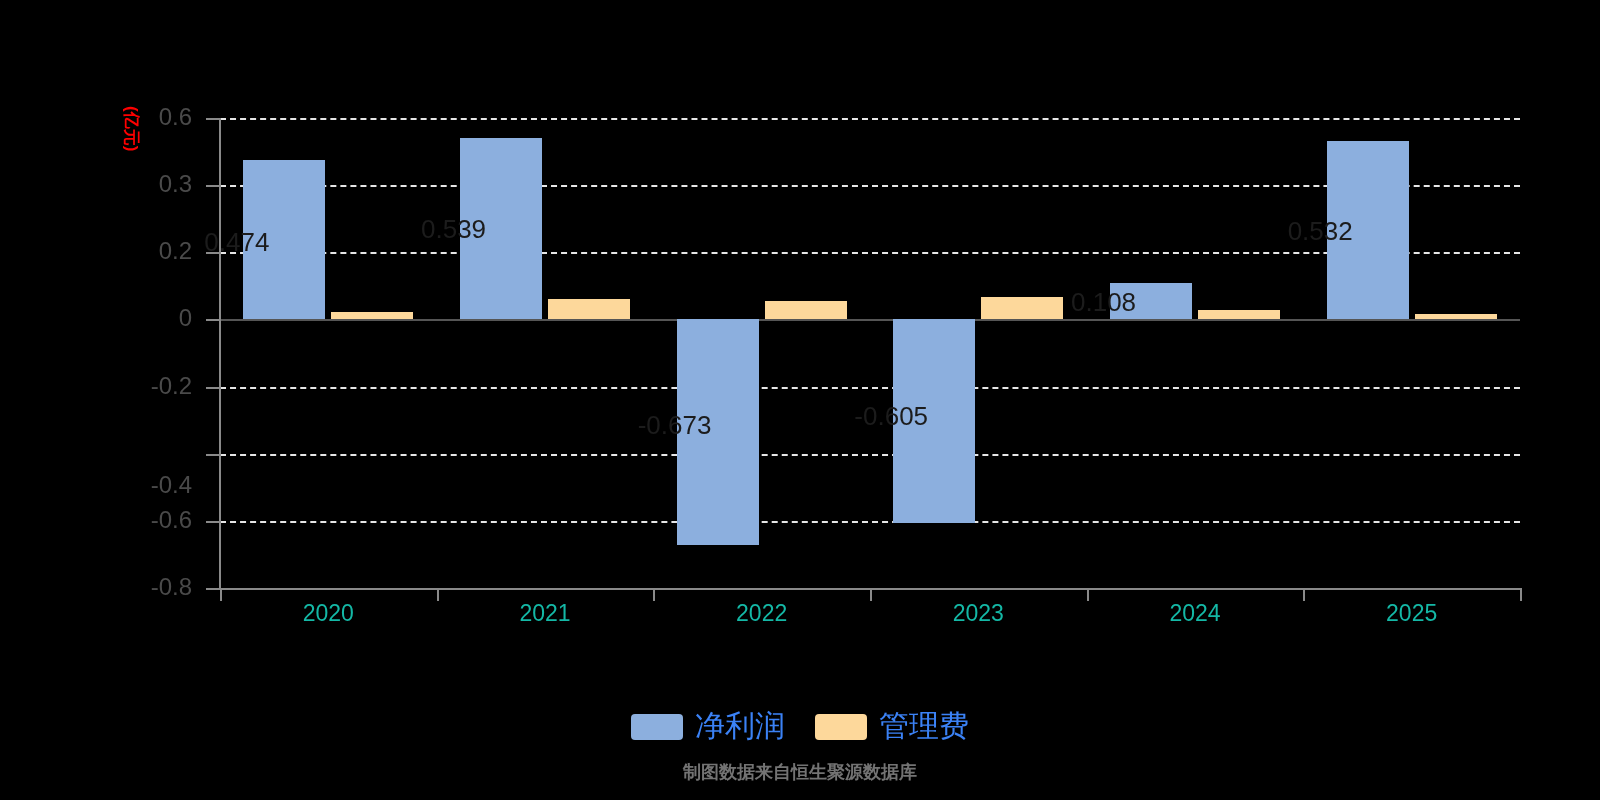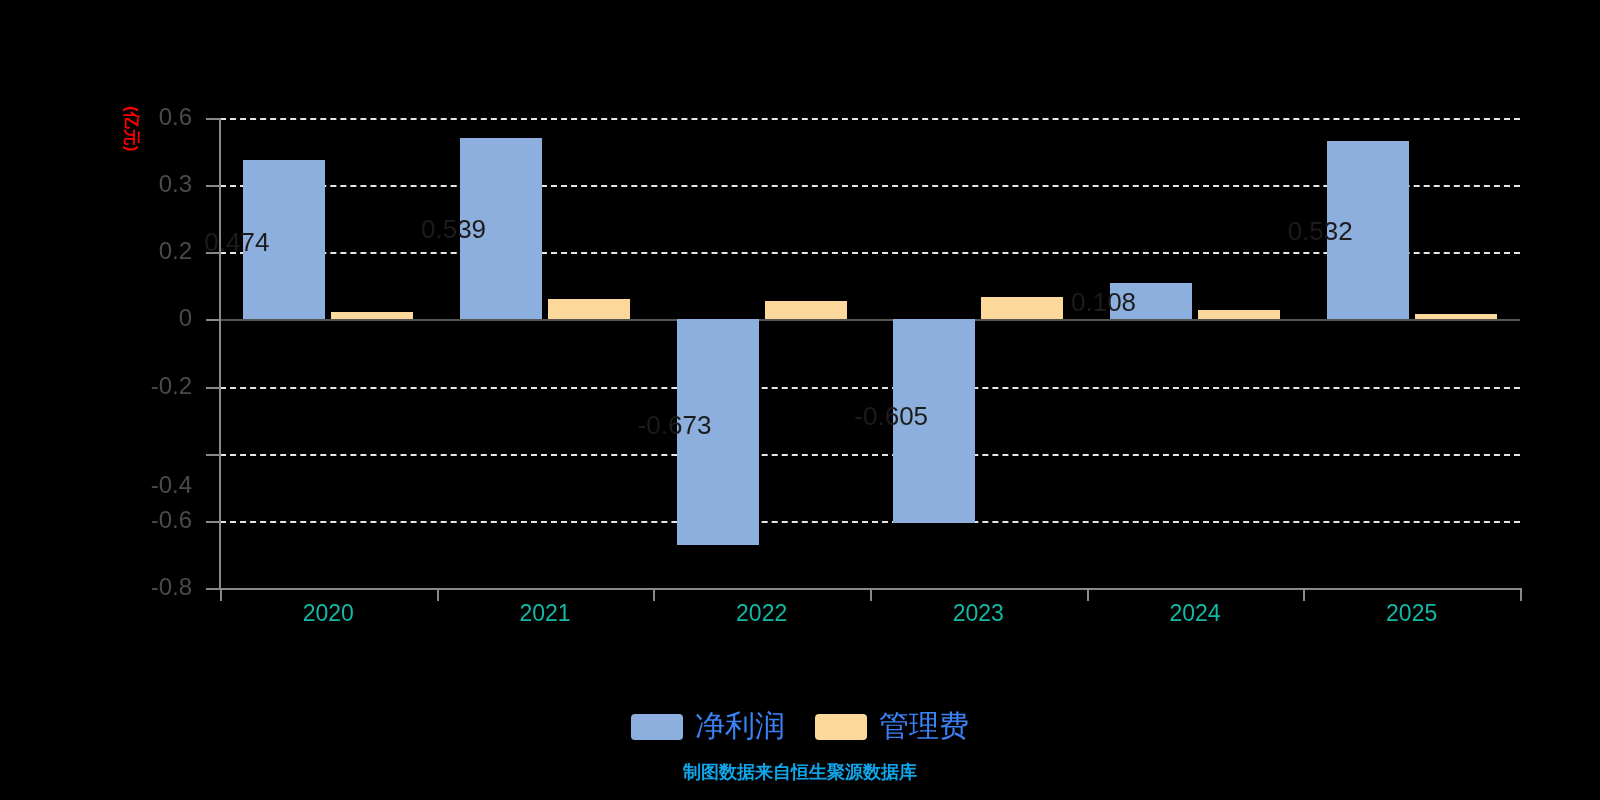--- a/index.html
+++ b/index.html
@@ -160,21 +160,21 @@
     text-align: right;
   }
   
   .footer-note {
     position: absolute;
     top: 760px;
     left: 0;
     width: 1600px;
     text-align: center;
     font-size: 18px;
-    color: #0ea5e9;
+    color: #737373;
     font-weight: bold;
   }
 </style>
 </head>
 <body>
 
 <div id="chart-root">
 
 
   <div class="y-unit">(亿元)</div>

